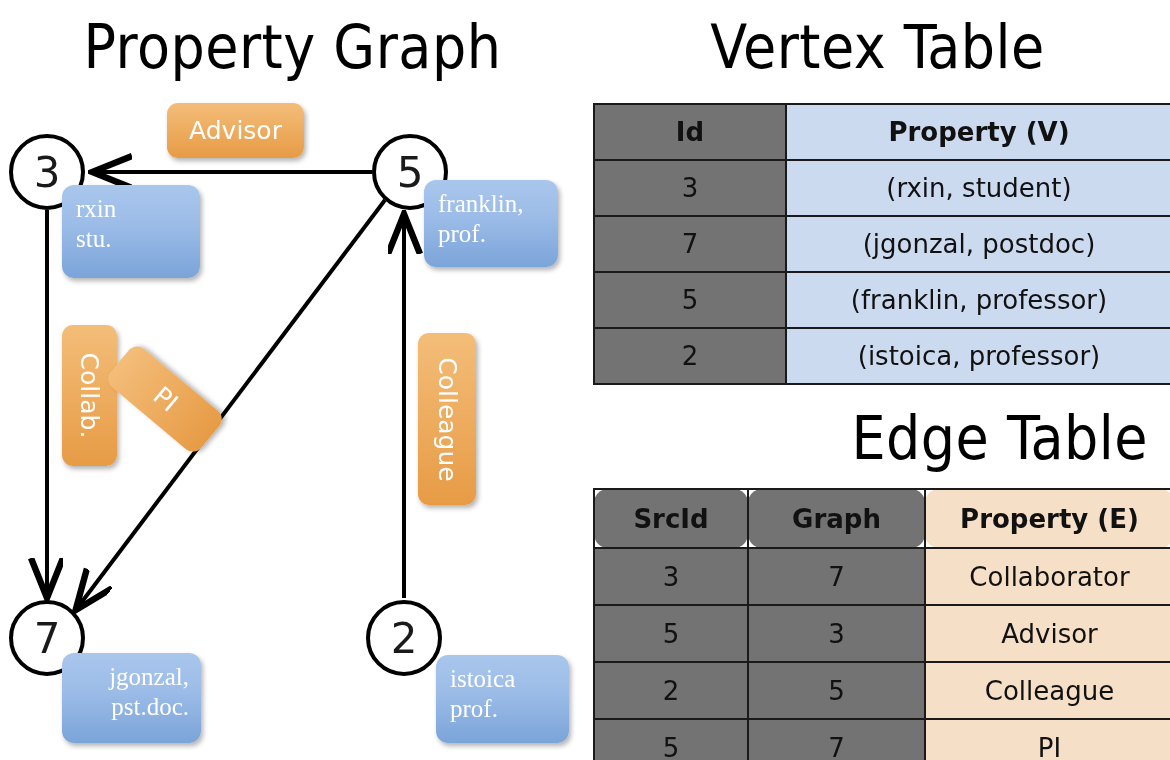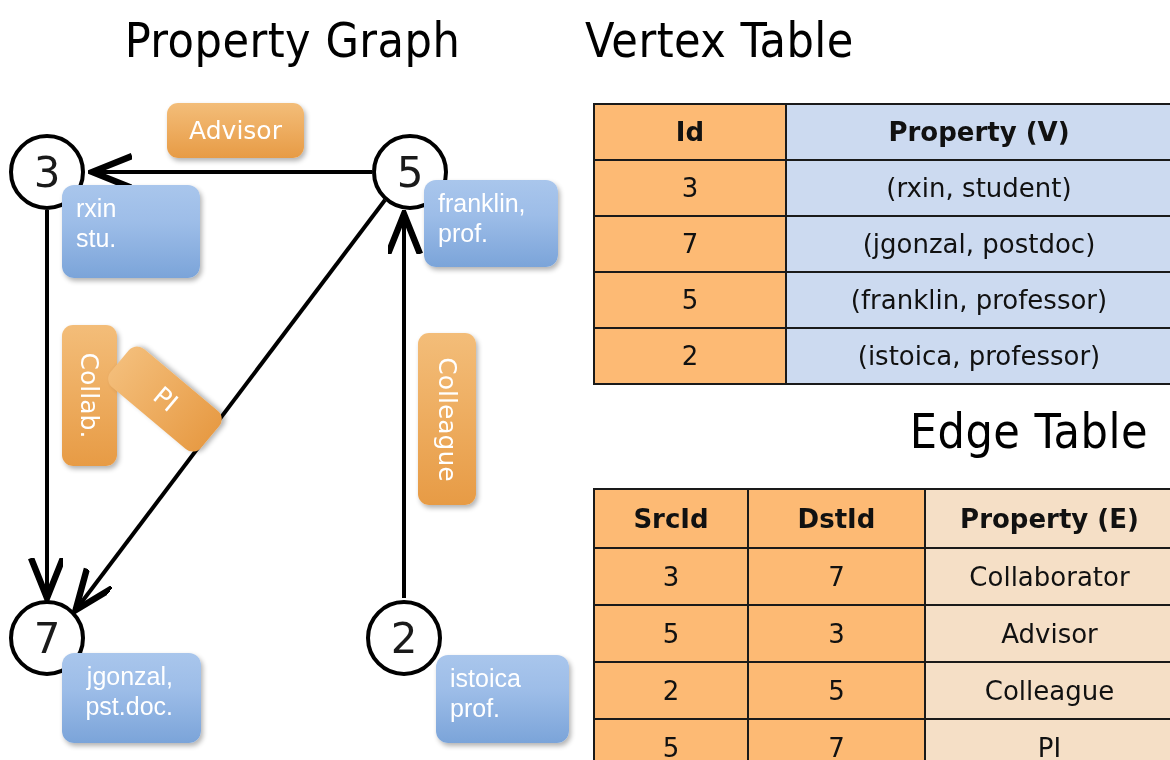--- a/index.html
+++ b/index.html
@@ -11,30 +11,30 @@
     width: 1170px;
     height: 760px;
     position: relative;
     font-family: "Liberation Sans", sans-serif;
     overflow: hidden;
   }
 
   
   .title {
     position: absolute;
-    font-size: 48px;
+    font-size: 60px;
     font-weight: 400;
     color: #000000;
     letter-spacing: 0.5px;
     white-space: nowrap;
     font-family: "DejaVu Sans", sans-serif;
     font-stretch: condensed;
   }
   #graph-title { left: 0; top: 12px; width: 585px; text-align: center; }
-  #vertex-title { left: 585px; top: 12px; width: 585px; }
+  #vertex-title { left: 585px; top: 12px; width: 585px; text-align: center; }
   #edge-title { left: 563px; top: 403px; width: 585px; text-align: right; }
 
   
   #graph-canvas {
     position: absolute;
     left: 0; top: 0;
     width: 585px; height: 760px;
   }
   svg.edges {
     position: absolute;
@@ -60,24 +60,24 @@
   }
 
   .prop-box {
     position: absolute;
     border-radius: 12px;
     background: linear-gradient(to bottom, #a9c6ec 0%, #9dbde8 40%, #7ba4d9 100%);
     box-shadow: 2px 3px 5px rgba(0,0,0,0.30);
     color: #ffffff;
     font-size: 25px;
     line-height: 1.18;
-    padding: 9px 28px 9px 14px;
+    padding: 9px 12px 9px 14px;
     box-sizing: border-box;
     z-index: 4;
-    font-family: Liberation Sans, sans-serif;
+    font-family: Liberation Serif, serif;
   }
 
   .edge-label {
     position: absolute;
     border-radius: 11px;
     background: linear-gradient(to bottom, #f3bd79 0%, #eeae62 45%, #e79b45 100%);
     box-shadow: 2px 3px 5px rgba(0,0,0,0.30);
     color: #ffffff;
     font-size: 25px;
     box-sizing: border-box;
@@ -107,34 +107,34 @@
     font-family: "DejaVu Sans", sans-serif;
   }
   table.grid td, table.grid th {
     border: 2px solid #1a1a1a;
     text-align: center;
     font-weight: normal;
     font-size: 26px;
     color: #111;
     padding: 0;
     height: 54px;
-    background: #fdba74;
+    background: #737373;
   }
   table.grid th { font-weight: bold; font-size: 26px; }
 
   #vertex-table { left: 593px; top: 103px; width: 574px; }
   #vertex-table .vcol-id    { width: 190px; }
   #vertex-table .vcol-prop  { width: 384px; background: #ccdaf0; }
 
   #edge-table { left: 593px; top: 488px; width: 574px; }
   #edge-table .ecol-src  { width: 152px; }
   #edge-table .ecol-dst  { width: 175px; }
   #edge-table .ecol-prop { width: 247px; background: #f5dfc6; }
   #edge-table td { height: 55px; }
-  #edge-table th { height: 57px; }
+  #edge-table th { height: 57px; border-radius: 14px; }
 </style>
 </head>
 <body>
 
 <div class="title" id="graph-title">Property Graph</div>
 <div class="title" id="vertex-title">Vertex Table</div>
 <div class="title" id="edge-title">Edge Table</div>
 
 <div id="graph-canvas">
 
@@ -220,21 +220,21 @@
       <td class="vcol-id">2</td>
       <td class="vcol-prop">(istoica, professor)</td>
     </tr>
   </tbody>
 </table>
 
 <table class="grid" id="edge-table">
   <thead>
     <tr>
       <th class="ecol-src">SrcId</th>
-      <th class="ecol-dst">DstId</th>
+      <th class="ecol-dst">Graph</th>
       <th class="ecol-prop">Property (E)</th>
     </tr>
   </thead>
   <tbody>
     <tr>
       <td class="ecol-src">3</td>
       <td class="ecol-dst">7</td>
       <td class="ecol-prop">Collaborator</td>
     </tr>
     <tr>

